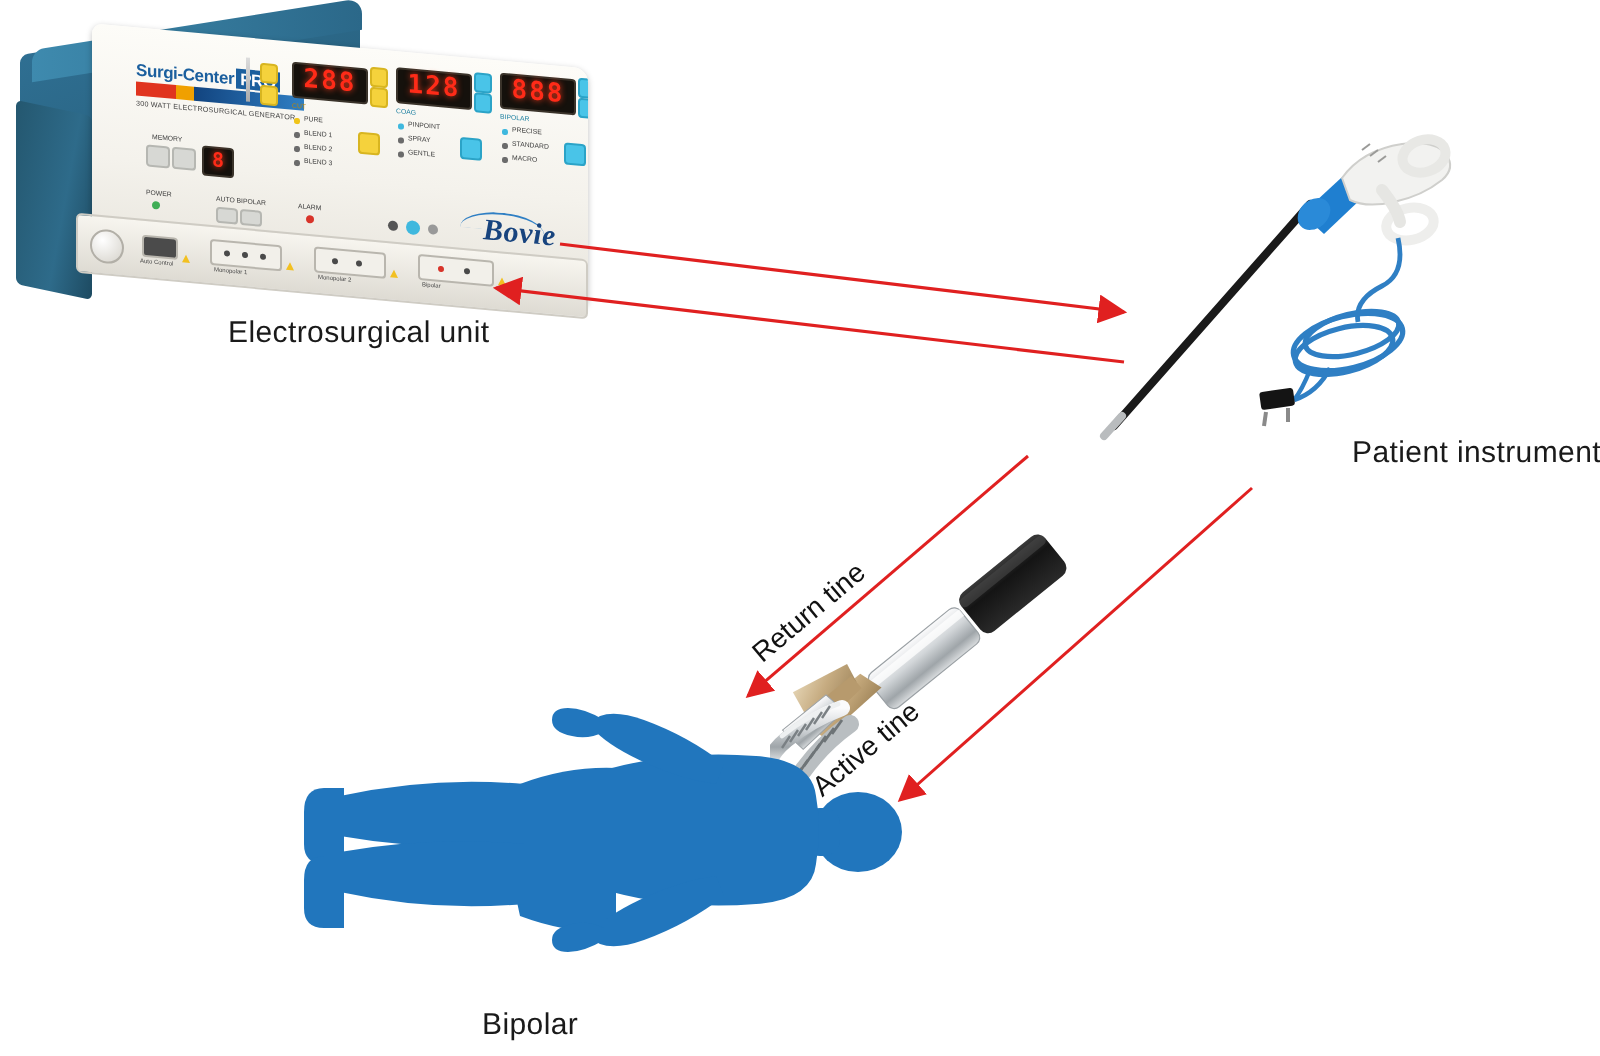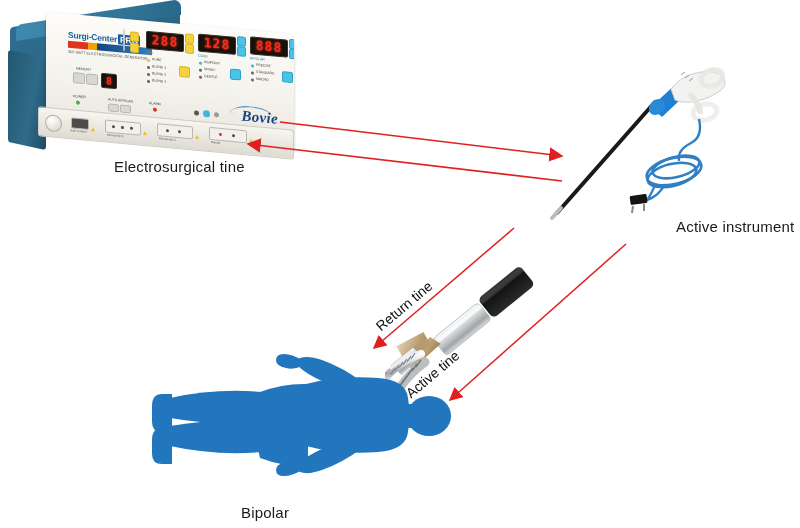--- a/index.html
+++ b/index.html
@@ -218,21 +218,21 @@
         <div class="port" style="left:170px;top:4px;width:36px;height:11px;">
           <div class="hole" style="left:9px;background:#d8342a;"></div>
             <div class="hole" style="left:22px;"></div>
         </div>
         <div class="porttxt" style="left:172px;top:17px;">Bipolar</div>
         <div class="warn" style="left:210px;top:12px;"></div>
       </div>
     </div>
   </div>
 
-  <div class="lbl" style="left:114px;top:158px;">Electrosurgical tine</div>
+  <div class="lbl" style="left:114px;top:158px;">Electrosurgical unit</div>
 
   <div id="bip">
     <svg width="230" height="180" viewBox="0 0 230 180">
 
       <line x1="52" y1="158" x2="150" y2="47" stroke="#1a1a1a" stroke-width="4" stroke-linecap="round"></line>
       <line x1="47" y1="163" x2="56" y2="153" stroke="#b9bcbe" stroke-width="4" stroke-linecap="round"></line>
 
       <path d="M146 52 L172 28 L176 44 L157 62 Z" fill="#1f7fd0"></path>
       <ellipse cx="152" cy="52" rx="9" ry="7" fill="#2a8ad8" transform="rotate(-42 152 52)"></ellipse>
 
@@ -257,21 +257,21 @@
       </g>
       <path d="M160 129 q-6 12 -18 16" stroke="#2f7fc4" stroke-width="2.4" fill="none"></path>
       <path d="M150 130 q-4 10 -8 15" stroke="#2f7fc4" stroke-width="2.2" fill="none"></path>
 
       <rect x="125" y="140" width="17" height="9" rx="1.5" fill="#141414" transform="rotate(-8 133 144)"></rect>
       <line x1="128" y1="151" x2="127" y2="158" stroke="#8a8a8a" stroke-width="2"></line>
       <line x1="139" y1="149" x2="139" y2="156" stroke="#8a8a8a" stroke-width="2"></line>
     </svg>
   </div>
 
-  <div class="lbl" style="left:676px;top:218px;">Active instrument</div>
+  <div class="lbl" style="left:676px;top:218px;">Patient instrument</div>
 
   <div id="forceps">
     <svg width="200" height="150" viewBox="0 0 200 150">
       <defs>
         <linearGradient id="steel" x1="0" y1="0" x2="0" y2="1">
           <stop offset="0%" stop-color="#fbfbfc"></stop>
           <stop offset="40%" stop-color="#d2d6d9"></stop>
           <stop offset="75%" stop-color="#9fa5a9"></stop>
           <stop offset="100%" stop-color="#d9dcde"></stop>
         </linearGradient>

